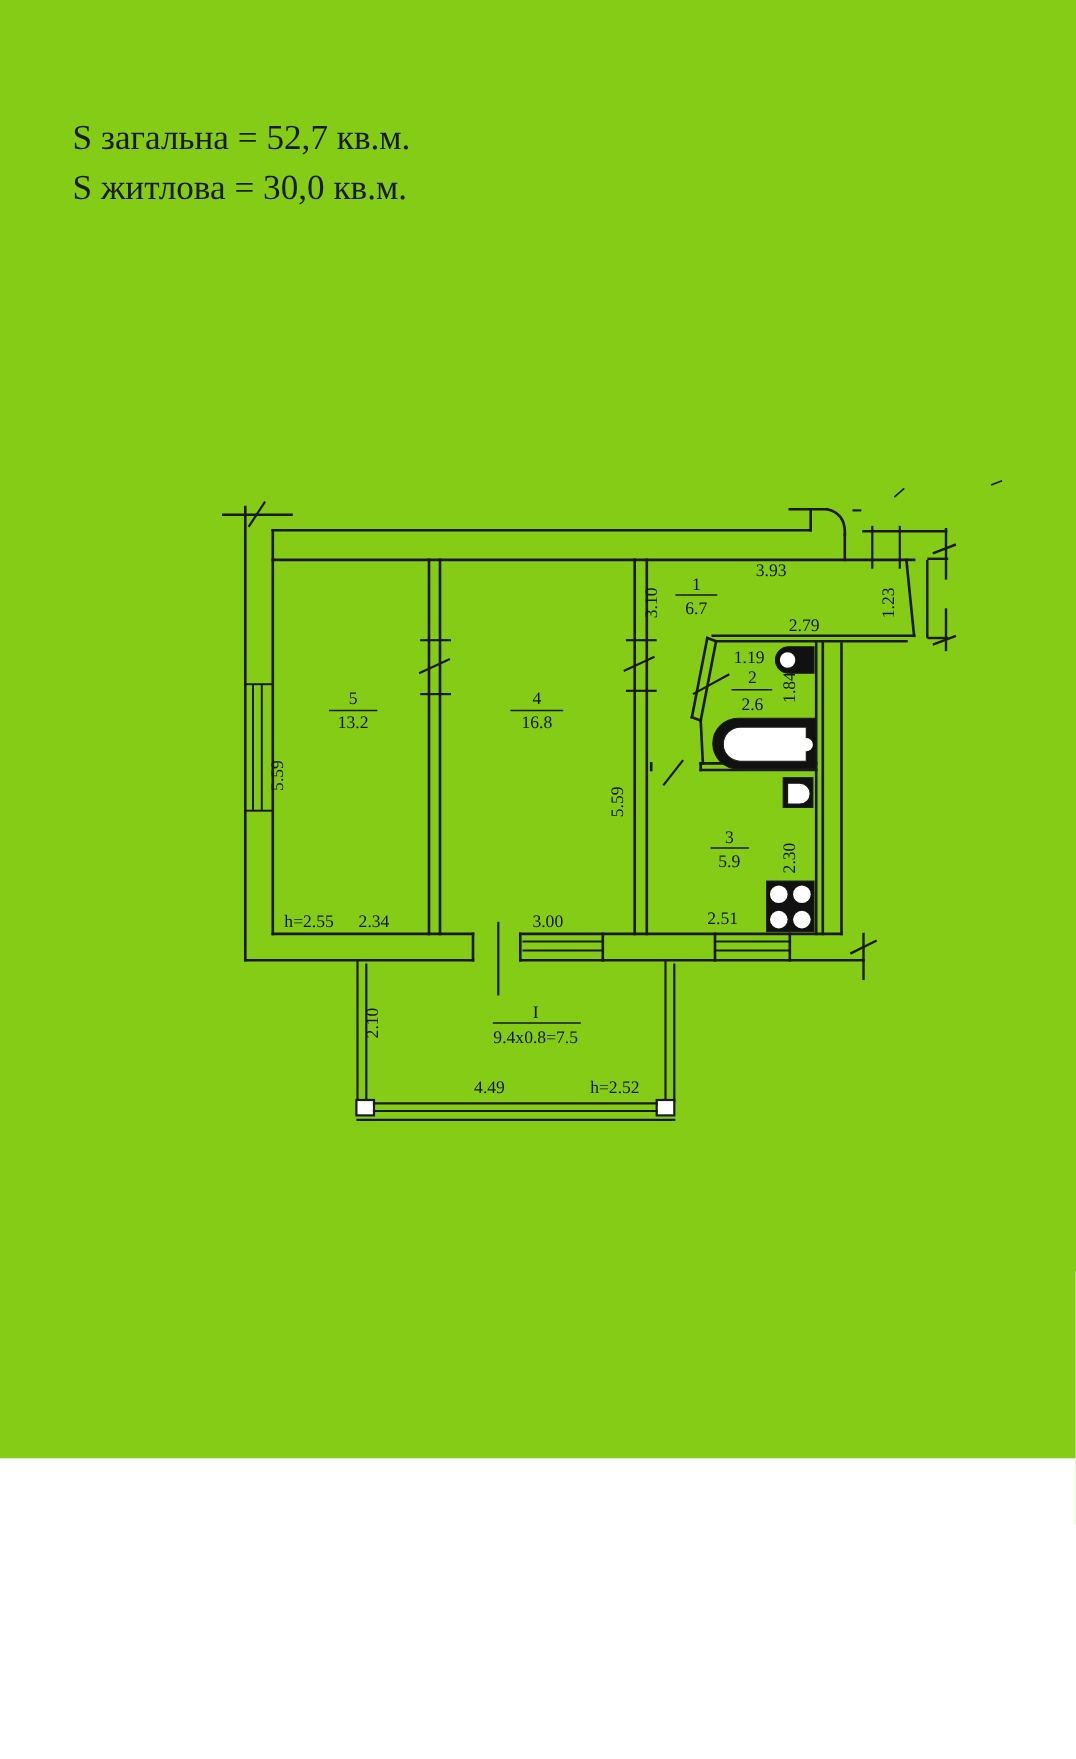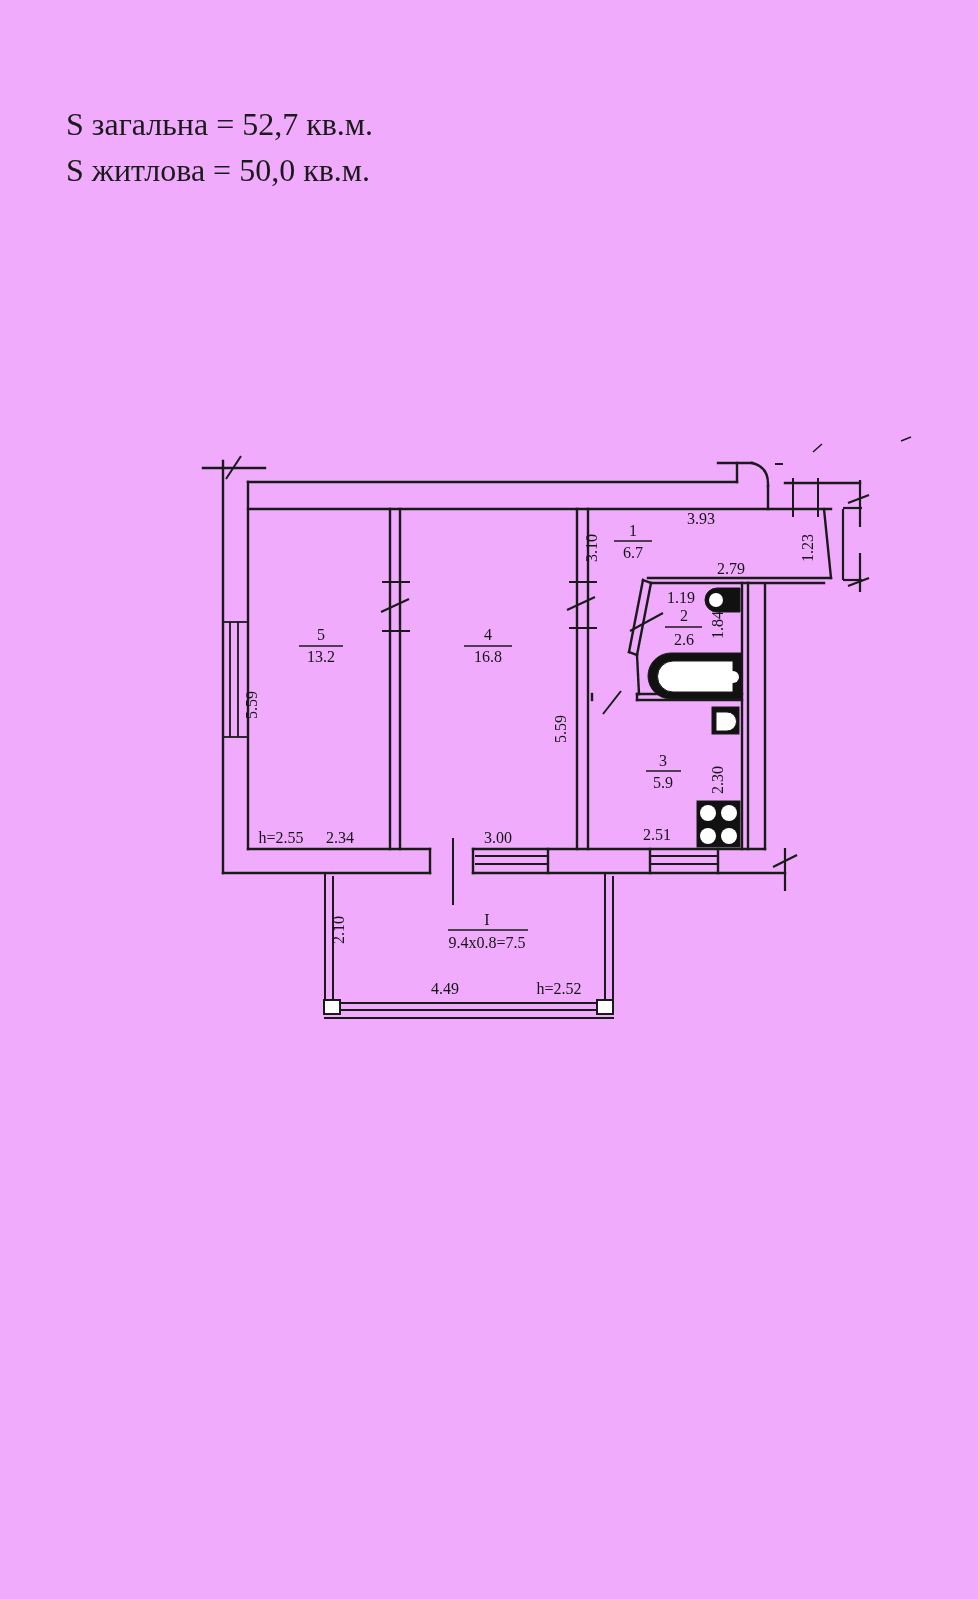--- a/index.html
+++ b/index.html
@@ -1,30 +1,30 @@
 <!DOCTYPE html>
 <html><head>
 <meta charset="utf-8">
 <style>
   html,body{margin:0;padding:0;background:#ffffff;}
-  #page{position:relative;width:978px;height:1599px;background:#f0abfc;overflow:hidden;
+  #page{position:relative;width:978px;height:1326px;background:#84cc16;overflow:hidden;
         font-family:"Liberation Serif","DejaVu Serif",serif;}
   .title-line{position:absolute;left:66px;color:#1a1a1a;font-size:32px;white-space:pre;}
   #title1{top:106px;}
   #title2{top:152px;}
   svg text{font-family:"Liberation Serif","DejaVu Serif",serif;font-size:16px;fill:#141414;}
   svg line, svg path, svg rect{stroke:#1a1a1a;}
 </style>
 </head>
 <body>
 
 <div id="page">
 
   <div id="title1" class="title-line">S загальна = 52,7 кв.м.</div>
-  <div id="title2" class="title-line">S житлова = 50,0 кв.м.</div>
+  <div id="title2" class="title-line">S житлова = 30,0 кв.м.</div>
 
   <svg width="978" height="1599" viewBox="0 0 978 1599">
 
     <g stroke-width="2.4" fill="none" stroke-linecap="square">
       <line x1="203" y1="468" x2="265" y2="468"></line>
       <line x1="223" y1="461" x2="223" y2="873"></line>
       <line x1="248" y1="482" x2="248" y2="849"></line>
       <line x1="248" y1="482" x2="737" y2="482"></line>
       <line x1="248" y1="509" x2="831" y2="509"></line>
       <line x1="737" y1="463" x2="737" y2="482"></line>

